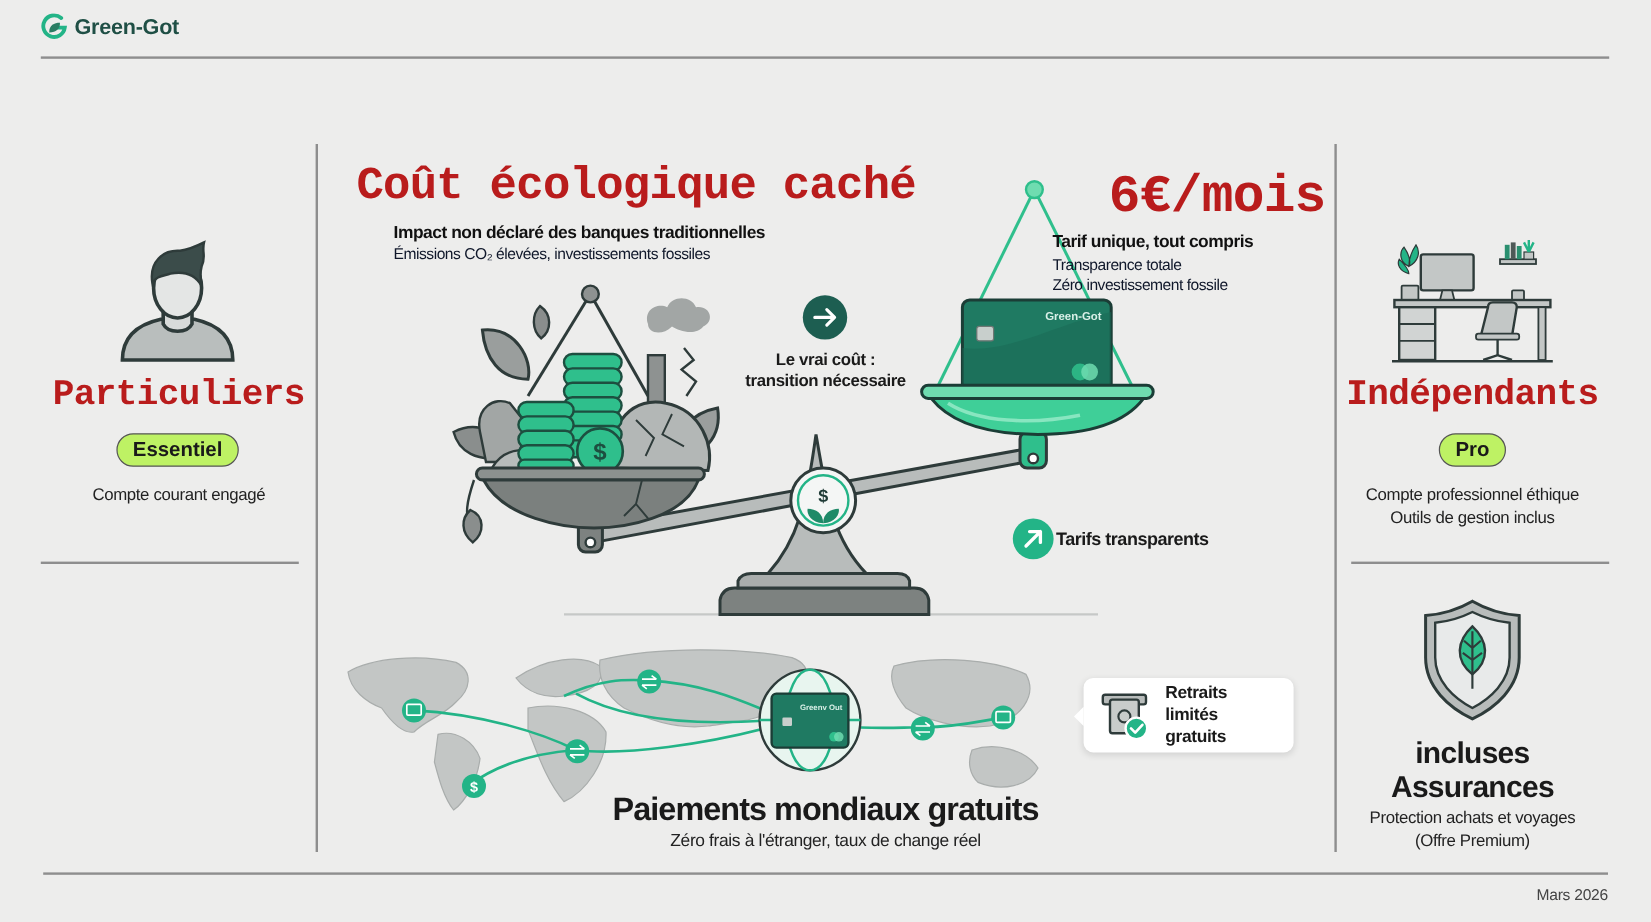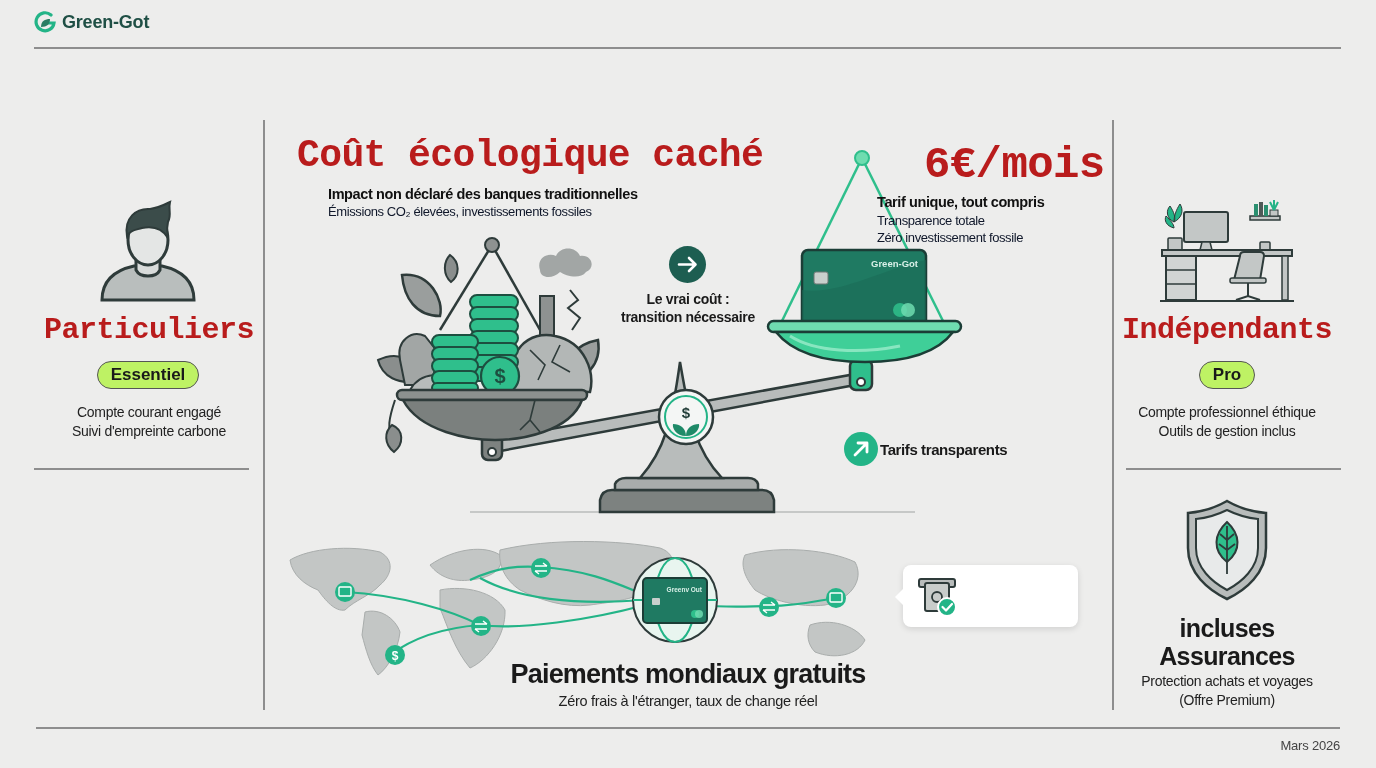--- a/index.html
+++ b/index.html
@@ -73,21 +73,20 @@
     <path d="M6 100 C6 80 20 70 38 66 L66 66 C84 70 98 80 98 100 Z" fill="#b9bebd" stroke="#2e3b3a" stroke-width="3"></path>
     <path d="M40 58 L40 70 C44 78 60 78 64 70 L64 58 Z" fill="#d8dbda" stroke="#2e3b3a" stroke-width="3"></path>
     <ellipse cx="52" cy="40" rx="20" ry="25" fill="#e4e6e5" stroke="#2e3b3a" stroke-width="3"></ellipse>
     <path d="M31 36 C28 18 40 8 54 9 C62 8 70 4 74 2 C72 10 76 14 72 22 C70 30 72 34 72 38 C66 28 56 26 46 28 C40 30 34 30 31 36 Z" fill="#3b4c4a" stroke="#2e3b3a" stroke-width="2"></path>
   </svg>
 </div>
 <div class="col-title serif-title" style="left:34px; top:313px;">Particuliers</div>
 <div class="pill" style="left:97px; top:361px; width:102px;">Essentiel</div>
 <div class="desc" style="left:34px; top:403px; width:230px;">
   <div>Compte courant engagé</div>
-  <div>Suivi d'empreinte carbone</div>
 </div>
 <div class="hline" style="left:34px; top:468px; width:215px;"></div>
 <div class="vline" style="left:263px; top:120px; height:590px;"></div>
 
 <div class="big-title serif-title" style="left:297px; top:134px;">Coût écologique caché</div>
 <div class="abs" style="left:328px; top:185px; line-height:18px;">
   <div class="sub-b">Impact non déclaré des banques traditionnelles</div>
   <div class="sub-n">Émissions CO₂ élevées, investissements fossiles</div>
 </div>
 
@@ -245,20 +244,24 @@
 <div class="callout" style="left:903px; top:565px; width:175px; height:62px;">
   <span style="display:inline-block; width:46px; height:46px;">
     <svg width="46" height="46" viewBox="0 0 46 46">
       <rect x="4" y="6" width="36" height="8" rx="2" fill="#b8bcbb" stroke="#2e3b3a" stroke-width="2"></rect>
       <rect x="10" y="10" width="24" height="28" rx="2" fill="#c8ccca" stroke="#2e3b3a" stroke-width="2"></rect>
       <circle cx="22" cy="24" r="5" fill="none" stroke="#2e3b3a" stroke-width="1.8"></circle>
       <circle cx="32" cy="34" r="9" fill="#23b487" stroke="#fff" stroke-width="2"></circle>
       <path d="M27.5 34 L31 37.5 L37 31" stroke="#fff" stroke-width="2.2" fill="none" stroke-linecap="round" stroke-linejoin="round"></path>
     </svg>
   </span>
+  <div class="callout-text">
+    <div>Retraits limités</div>
+    <div>gratuits</div>
+  </div>
 </div>
 
 <div class="vline" style="left:1112px; top:120px; height:590px;"></div>
 
 <svg class="abs" style="left:1160px; top:200px;" width="136" height="104" viewBox="0 0 136 104">
   <rect x="90" y="16" width="30" height="4" fill="#c3c7c6" stroke="#2e3b3a" stroke-width="1.5"></rect>
   <rect x="94" y="4" width="4" height="12" fill="#2a8f6f"></rect>
     <rect x="99" y="2" width="4" height="14" fill="#4e5957"></rect>
     <rect x="104" y="5" width="4" height="11" fill="#2a8f6f"></rect>
   <rect x="110" y="10" width="8" height="6" fill="#c3c7c6" stroke="#2e3b3a" stroke-width="1"></rect>

